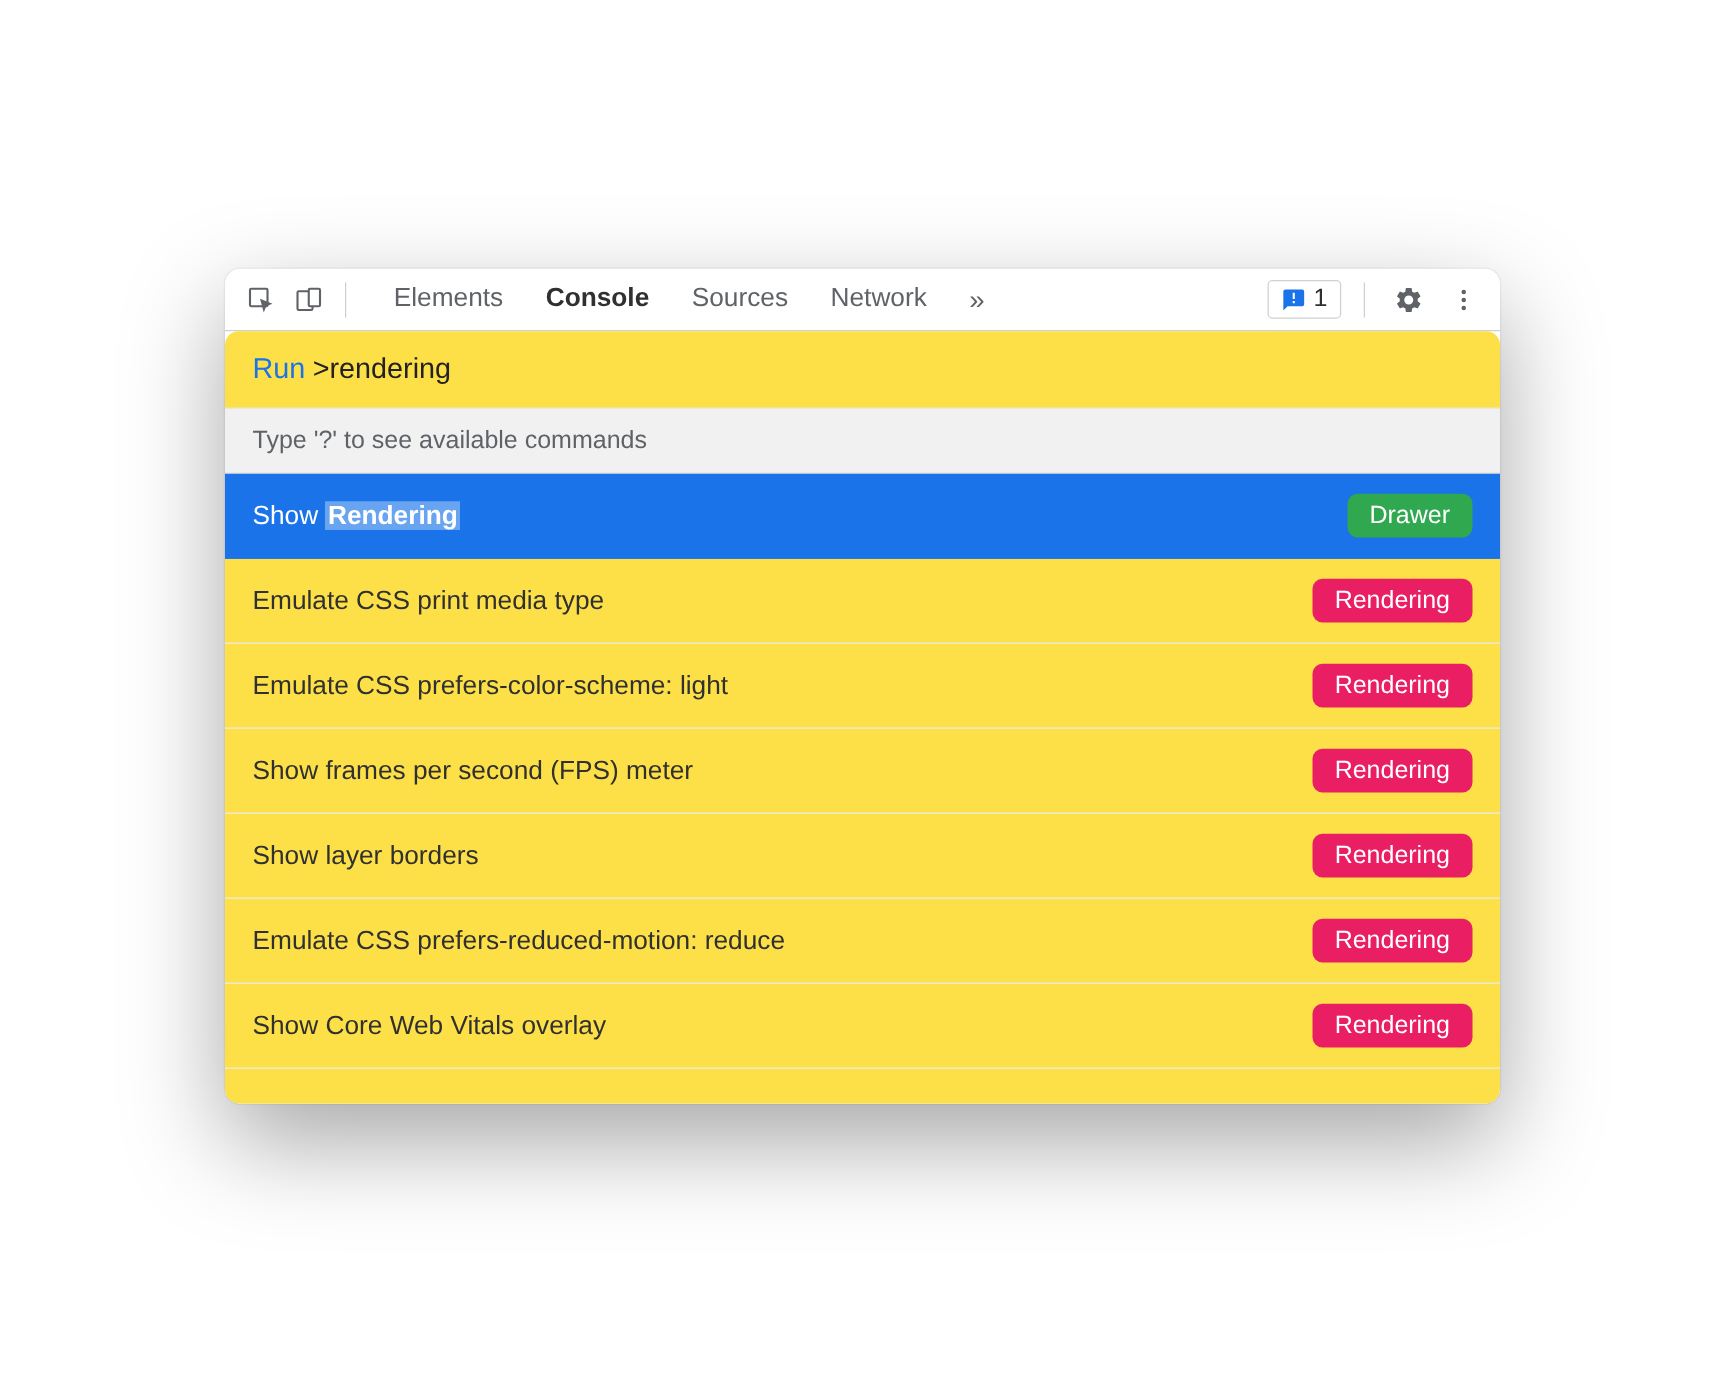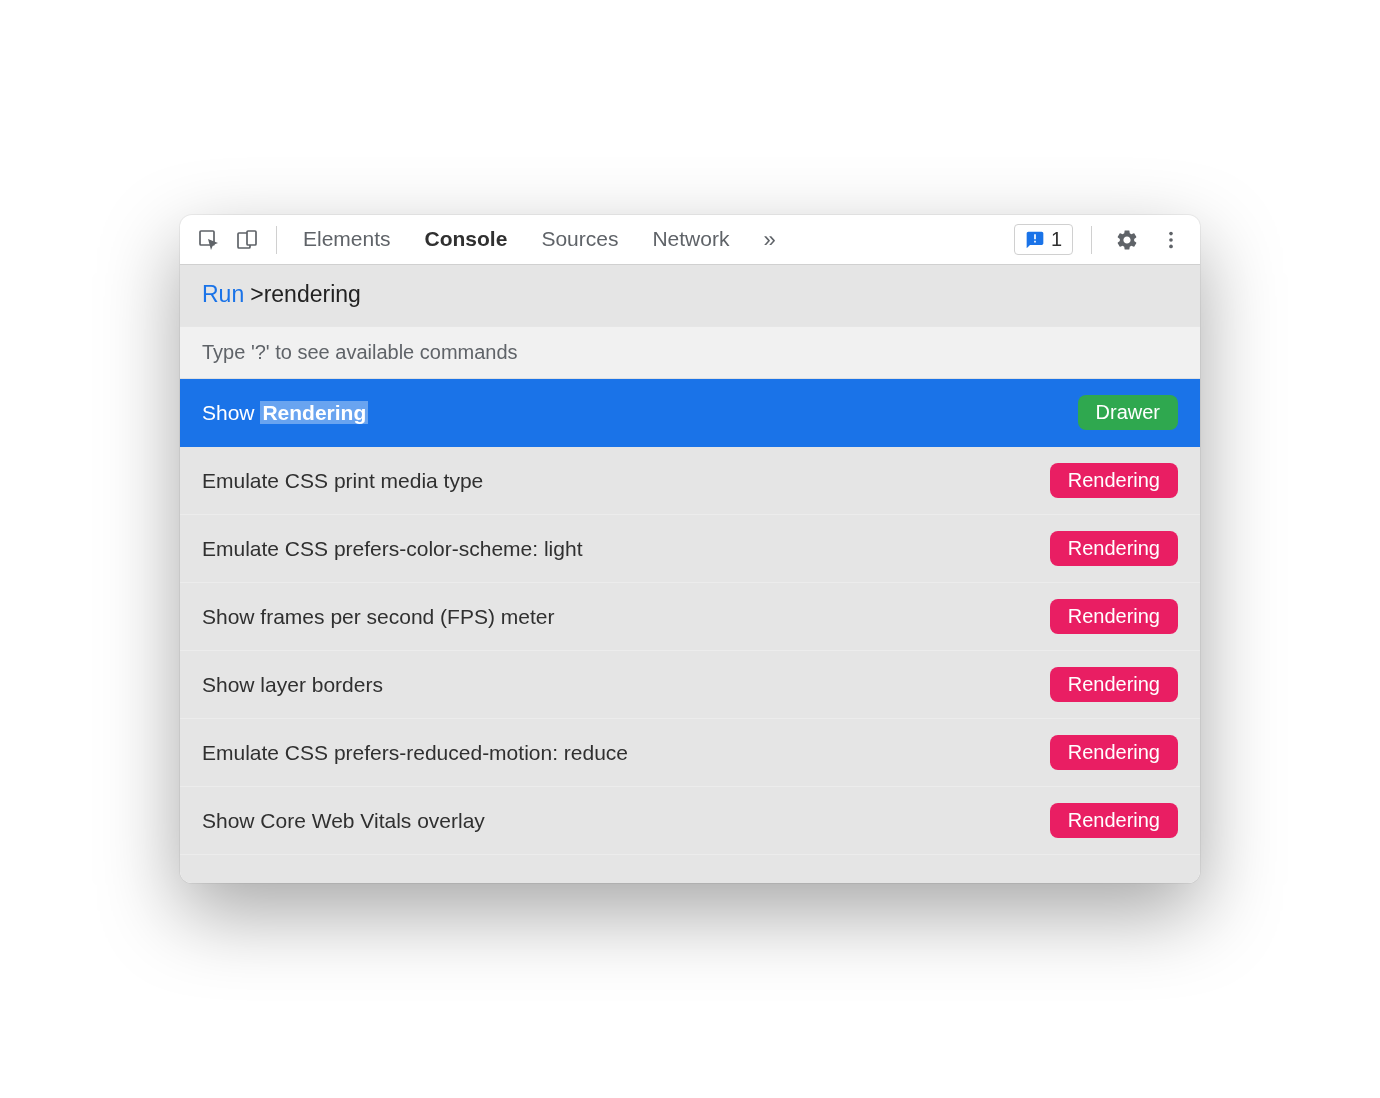--- a/index.html
+++ b/index.html
@@ -65,21 +65,21 @@
     }
     .toolbar-divider {
       width: 1px;
       height: 28px;
       background: #d0d0d0;
       margin: 0 8px;
     }
     .tabs {
       display: flex;
       gap: 34px;
-      margin-left: 14px;
+      margin-left: 26px;
       justify-content: flex-end;
     }
     .tab {
       font-size: 21px;
       color: #5f6368;
       font-weight: 400;
       cursor: pointer;
     }
     .tab.active {
       color: #303030;
@@ -97,21 +97,22 @@
       gap: 6px;
       border: 1px solid #d0d0d0;
       border-radius: 4px;
       padding: 3px 10px;
       font-size: 20px;
       color: #303030;
     }
     .issues-badge svg { color: #1a73e8; }
     .more-chevron { color: #5f6368; font-size: 22px; }
     .command-menu {
-      background: #e5e5e5;
+      background: #fde047;
+      border-radius: 11px;
     }
     .run-row {
       display: flex;
       align-items: center;
       padding: 16px 22px 18px;
       font-size: 23px;
       border-bottom: 1px solid #e6e6e6;
     }
     .run-label { color: #1a73e8; margin-right: 6px; }
     .run-chevron { color: #222; font-weight: 500; }

